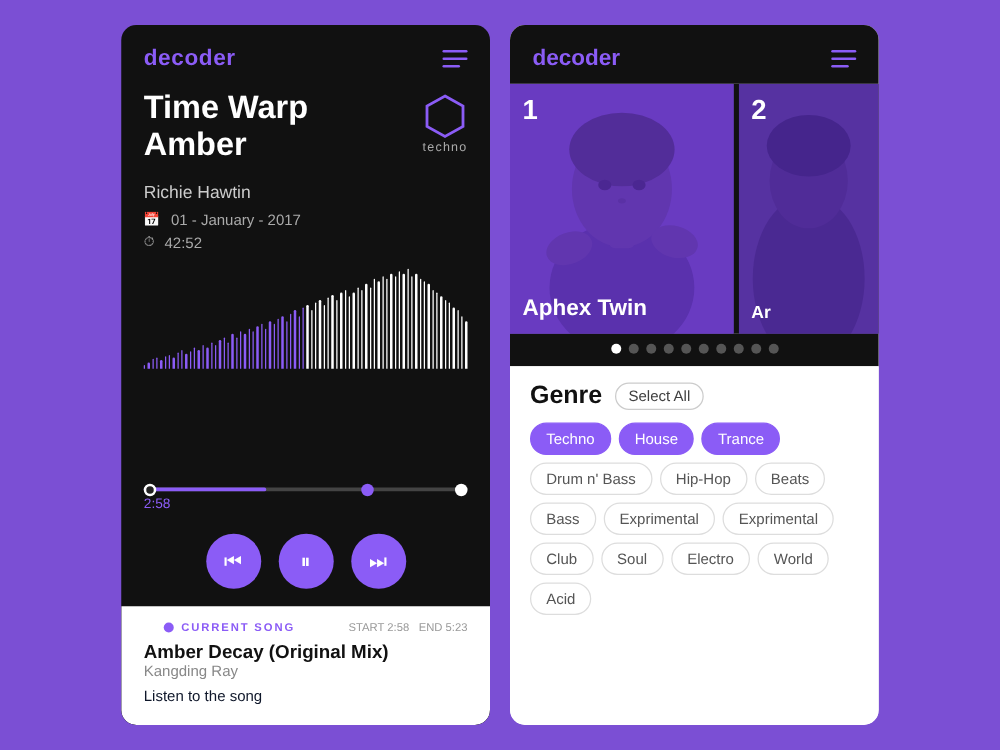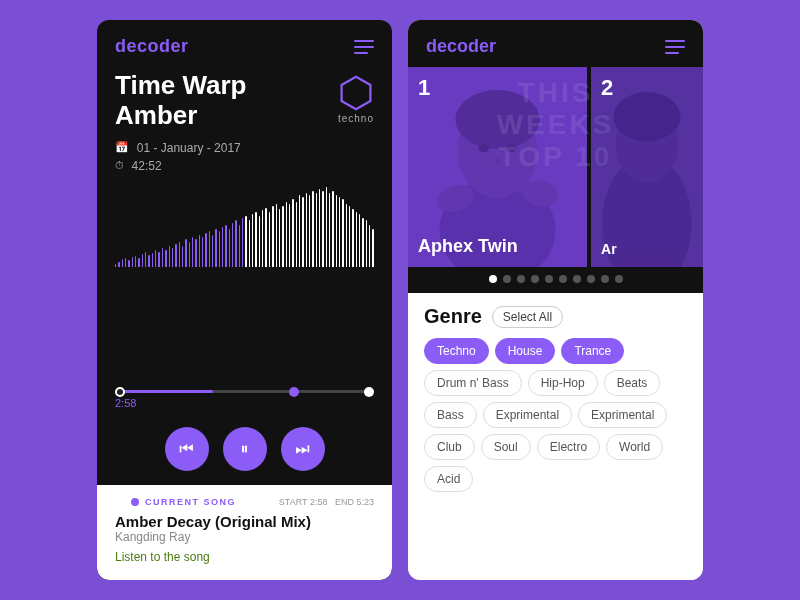--- a/index.html
+++ b/index.html
@@ -222,21 +222,21 @@
       font-weight: 700;
       color: #111;
     }
     .cs-artist {
       font-size: 12px;
       color: #888;
       margin-bottom: 6px;
     }
     .cs-link {
       font-size: 12px;
-      color: #4d7c0f;
+      color: #0f172a;
       cursor: pointer;
     }
 
     
     .right-panel {
       width: 295px;
       height: 560px;
       background: #f5f5f5;
       border-radius: 12px;
       display: flex;
@@ -418,20 +418,21 @@
       </div>
     </div>
     <div class="hexagon-badge">
       <svg class="hexagon" viewBox="0 0 40 40" fill="none">
         <polygon points="20,2 36,11 36,29 20,38 4,29 4,11" stroke="#8b5cf6" stroke-width="2.5" fill="none"></polygon>
       </svg>
       <span class="badge-label">techno</span>
     </div>
   </div>
 
+  <div class="artist-name">Richie Hawtin</div>
 
   <div class="meta-info">
     <div class="meta-row">
       <span class="meta-icon">📅</span>
       <span>01 - January - 2017</span>
     </div>
     <div class="meta-row">
       <span class="meta-icon">⏱</span>
       <span>42:52</span>
     </div>
@@ -562,24 +563,20 @@
   <div class="right-header">
     <span class="right-logo">decoder</span>
     <div class="menu-icon">
       <span></span>
         <span></span>
         <span></span>
     </div>
   </div>
 
   <div class="top10-section">
-    <div class="top10-title">
-      <div class="top10-line1">THIS WEEKS</div>
-      <div class="top10-line2">TOP 10</div>
-    </div>
     <div class="artist-cards">
       <div class="artist-card main">
         <div class="card-img">
 
           <svg width="100%" height="100%" viewBox="0 0 170 200" preserveAspectRatio="xMidYMid slice" style="position:absolute;inset:0;z-index:1;opacity:0.7">
             <rect width="170" height="200" fill="#6b3fb8"></rect>
 
             <ellipse cx="85" cy="160" rx="55" ry="50" fill="#4a2a8a"></ellipse>
 
             <rect x="75" y="100" width="20" height="30" rx="5" fill="#5a3590"></rect>

